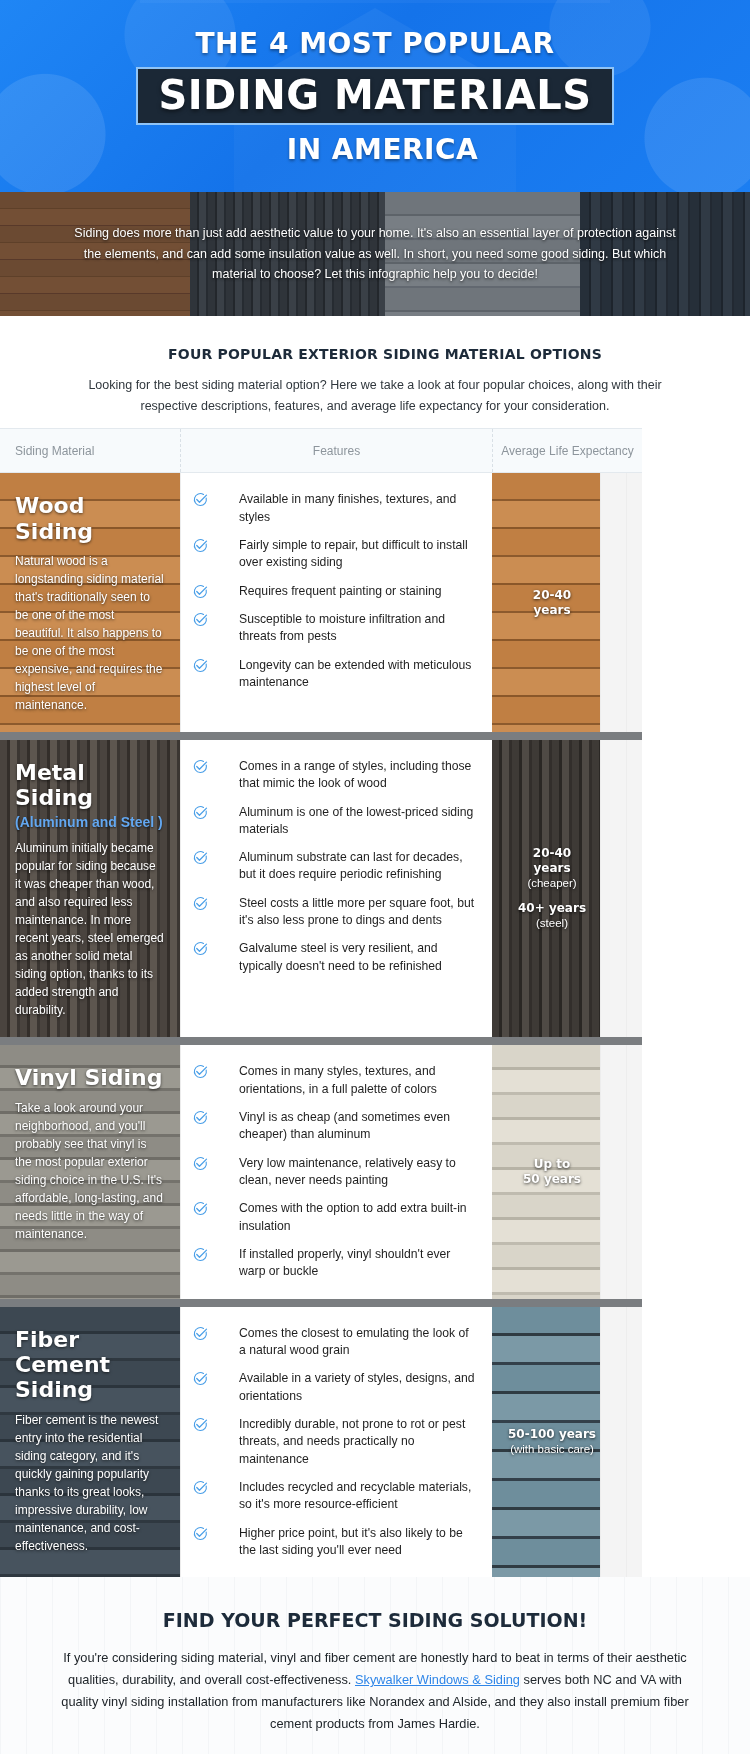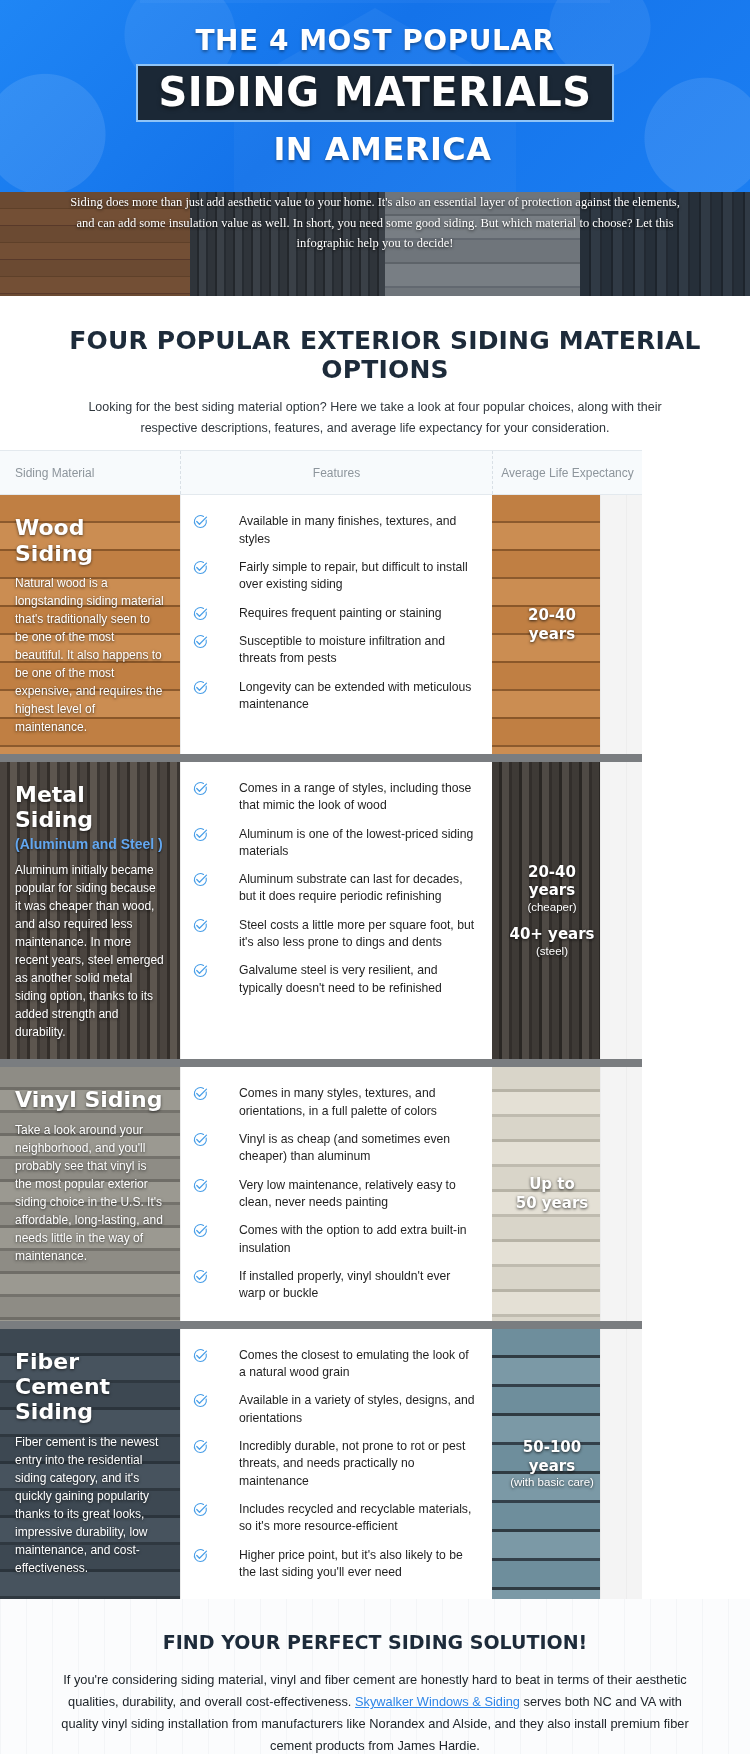--- a/index.html
+++ b/index.html
@@ -62,30 +62,30 @@
     padding:5px 20px 7px;
     margin:0 auto 8px;
   }
   .hero-line2 {
     color:#fff; font-weight:bold; font-size:40px; letter-spacing:.5px;
     text-shadow:0 2px 4px rgba(0,0,0,.5);
     font-family:"DejaVu Sans", sans-serif;
     line-height:1.05;
   }
   .hero-line3 {
-    color:#fff; font-weight:bold; font-size:32px; letter-spacing:.5px;
+    color:#fff; font-weight:bold; font-size:28px; letter-spacing:.5px;
     text-shadow:0 2px 3px rgba(0,0,0,.35);
     font-family:"DejaVu Sans", sans-serif;
     padding-left:15px;
   }
 
   
   .intro {
-    position:relative; height:104px; overflow:hidden;
-    display:flex; align-items:flex-start; justify-content:center;font-family:Liberation Serif, serif;
+    position:relative; height:124px; overflow:hidden;
+    display:flex; align-items:center; justify-content:center;
   }
   .intro-bg { position:absolute; inset:0; display:flex; }
   .ib1 { flex:0 0 190px; background:
       repeating-linear-gradient(to bottom,#6b4a32 0 16px,#5e4029 16px 17px,#734f35 17px 33px,#58392a 33px 34px);
   }
   .ib2 { flex:0 0 195px; background:
       repeating-linear-gradient(to right,#2f343a 0 7px,#23272c 7px 9px,#3a4047 9px 16px,#262b31 16px 18px);
   }
   .ib3 { flex:0 0 195px; background:
       repeating-linear-gradient(to bottom,#6f757b 0 22px,#5d6369 22px 24px,#787e84 24px 46px,#626870 46px 48px);
@@ -95,21 +95,21 @@
   }
   .intro-text {
     position:relative; z-index:2;
     width:620px; text-align:center; color:#fff; font-size:12.5px; line-height:1.65;
     text-shadow:0 1px 3px rgba(0,0,0,.85);
   }
 
   
   .section-head { padding:30px 0 12px; text-align:center; background:#fff; }
   .section-title {
-    font-size:25px; font-weight:bold; color:#1d2b3a; letter-spacing:.2px;
+    font-size:14px; font-weight:bold; color:#1d2b3a; letter-spacing:.2px;
     font-family:"DejaVu Sans", sans-serif;
     padding-left:20px;
   }
   .section-sub {
     margin:13px auto 0; width:580px; font-size:12.5px; line-height:1.65; color:#30373d;
   }
 
   
   .tbl { width:642px; background:#fff; }
   .thead { display:flex; height:45px; background:#f7fafc; border-top:1px solid #e3e9ee; border-bottom:1px solid #e3e9ee; }
@@ -155,21 +155,21 @@
   .life-grid {
     position:absolute; left:108px; right:0; top:0; bottom:0;
     background:
       repeating-linear-gradient(to right,#ededed 0 1px, #f4f4f4 1px 26px),
       repeating-linear-gradient(to bottom,#ededed 0 1px, #f4f4f4 1px 26px);
   }
   .life-txt {
     position:relative; z-index:3; width:100%; text-align:center; color:#fff;
     text-shadow:0 1px 3px rgba(0,0,0,.75); padding:0 6px;
   }
-  .life-big { font-size:15px; font-weight:bold; line-height:1.25; font-family:"DejaVu Sans", sans-serif;}
+  .life-big { font-size:12px; font-weight:bold; line-height:1.25; font-family:"DejaVu Sans", sans-serif;}
   .life-small { font-size:11.5px; line-height:1.3; }
   .life-gap { height:10px; }
   .life-left { width:108px; text-align:center; }
 
   
   .tx-wood {
     background:
       repeating-linear-gradient(to bottom,
         #c07f43 0 26px, #8c5a2d 26px 28px, #cb8d52 28px 54px, #8a5729 54px 56px);
   }

